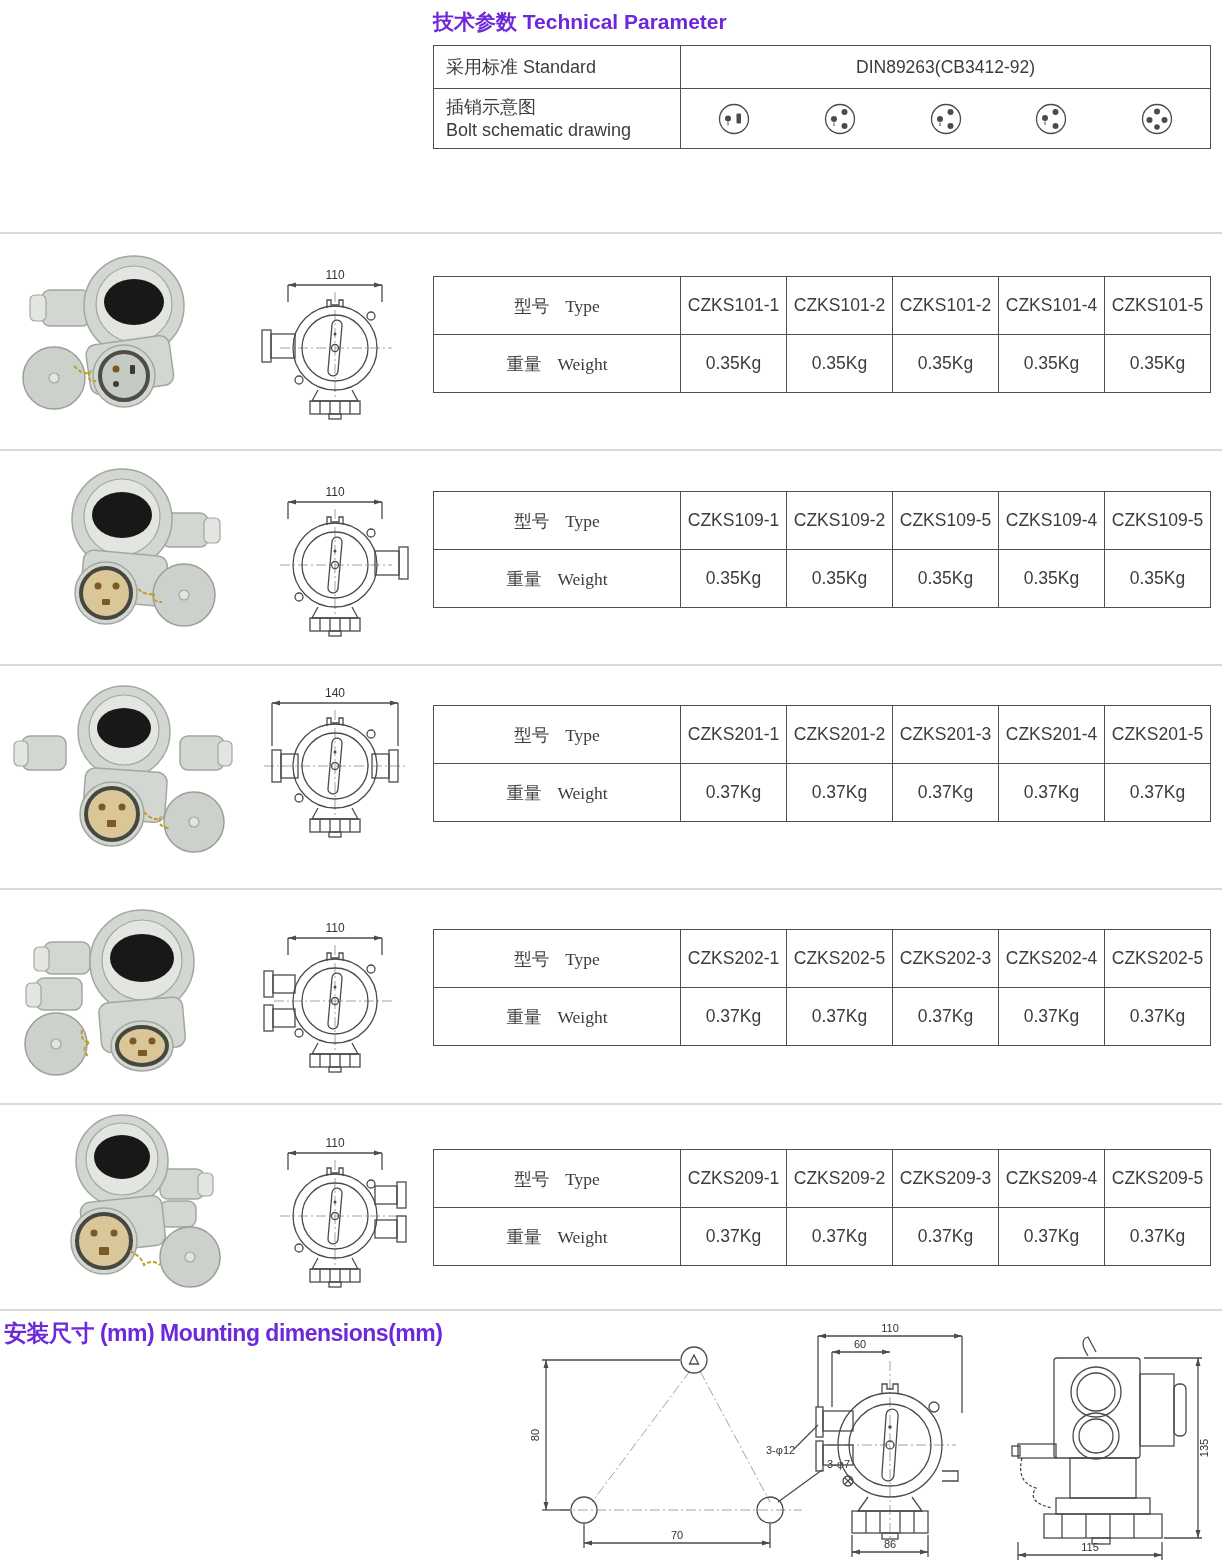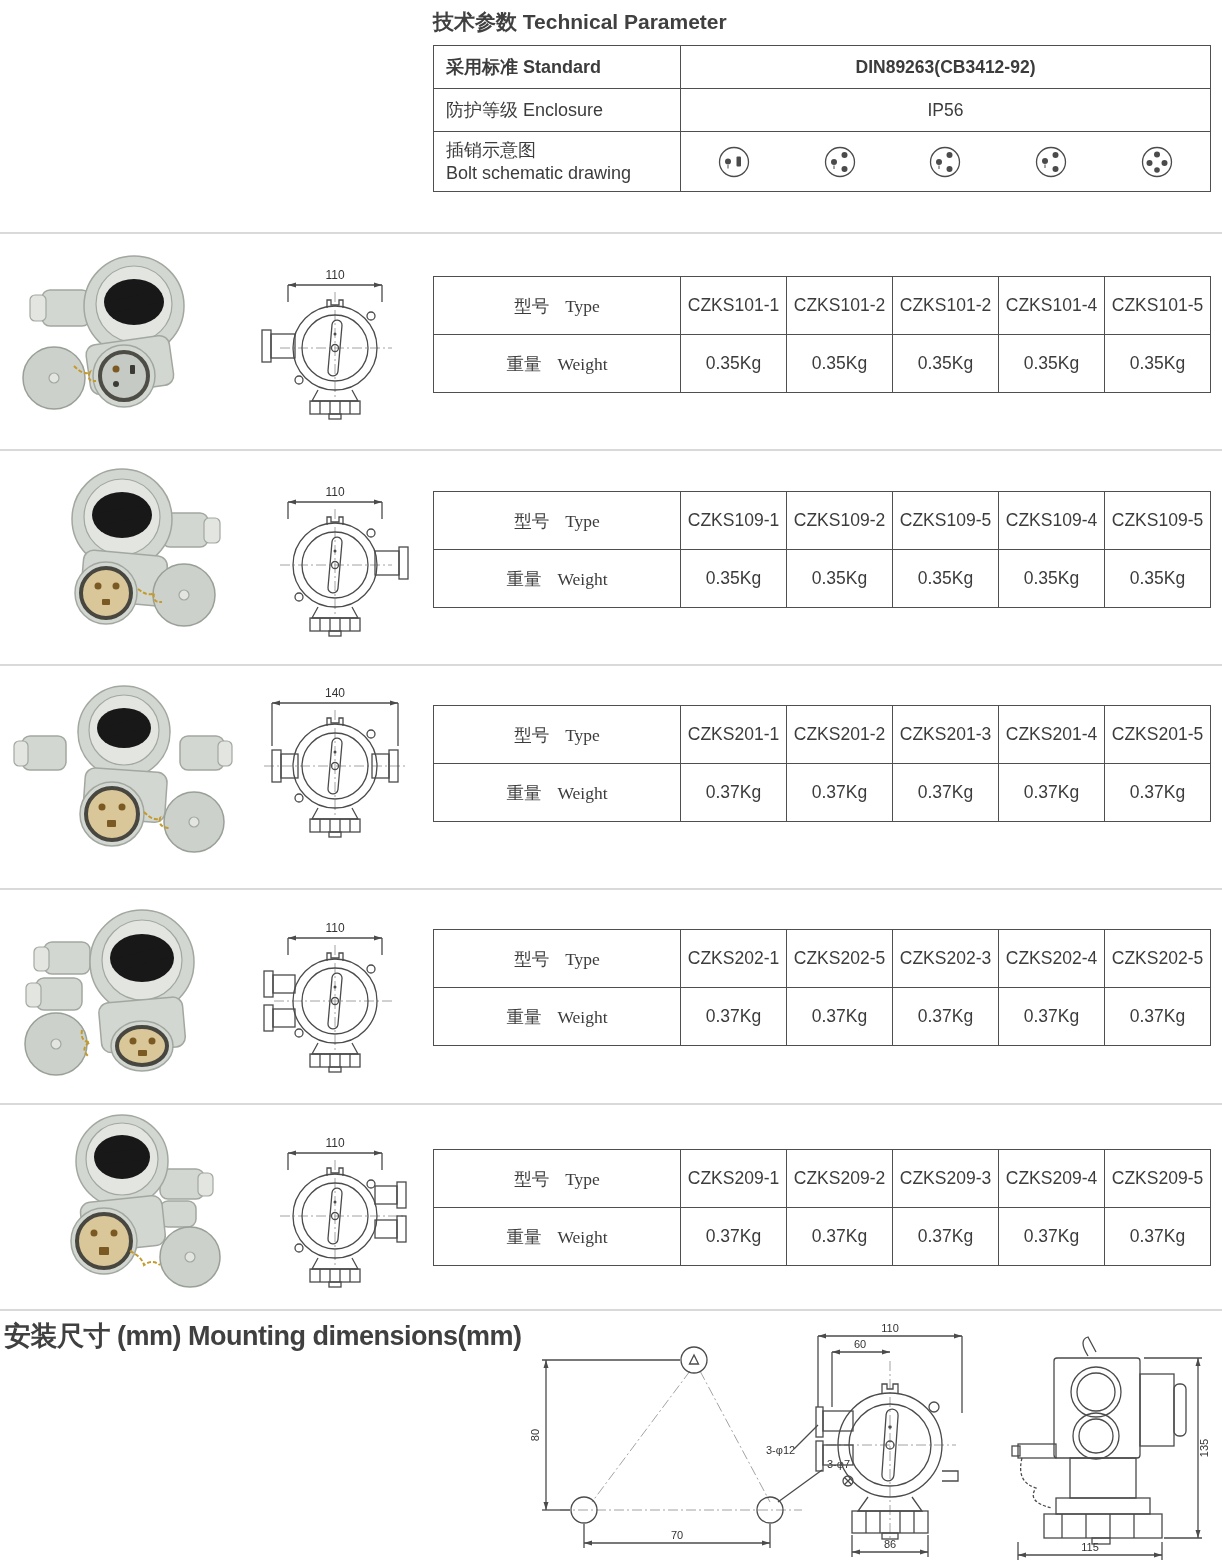--- a/index.html
+++ b/index.html
@@ -1,30 +1,30 @@
 <!DOCTYPE html>
 <html><head>
 <meta charset="utf-8">
 <style>
   html,body { margin:0; padding:0; }
   body {
     width:1222px; height:1563px; position:relative; background:#ffffff;
     font-family:"Liberation Sans", sans-serif; color:#3c3c3c; overflow:hidden;
   }
-  .orange-title { position:absolute; font-weight:bold; color:#404040; }
+  .orange-title { position:absolute; font-weight:bold; color:#6d28d9; }
   #tech-title { left:433px; top:8px; font-size:21px; }
-  #mount-title { left:4px; top:1318px; font-size:27px; letter-spacing:-0.5px; }
+  #mount-title { left:4px; top:1318px; font-size:23px; letter-spacing:-0.5px; }
 
   table { border-collapse:collapse; table-layout:fixed; }
   td { border:1.4px solid #4f4f4f; text-align:center; vertical-align:middle;
        font-size:17.5px; color:#3c3c3c; overflow:hidden; }
 
   #tech-table { position:absolute; left:433px; top:45px; width:777px; }
   #tech-table td.lbl { text-align:left; padding-left:12px; font-size:18px; }
-  #tech-table .r1 td { height:40px;font-weight:bold; }
+  #tech-table .r1 td { height:40px; }
   #tech-table .r2 td { height:40px; }
   #tech-table .r3 td { height:57px; }
   #tech-table .r4 td { height:40px; }
   .two-line { line-height:1.25; }
   .pin-row { display:flex; width:100%; }
   .pin-cell { flex:1 1 0; display:flex; justify-content:center; align-items:center; }
 
   .model-table { position:absolute; left:433px; width:777px; }
   .model-table td { height:55px; }
   .lbl .en { margin-left:16px;font-family:Liberation Serif, serif; }
@@ -68,24 +68,20 @@
       <col style="width:106px">
       <col style="width:106px">
       <col style="width:106px">
       <col style="width:106px">
       <col style="width:106px">
     </colgroup>
   <tbody>
       <tr class="r1">
     <td class="lbl">采用标准  Standard</td>
     <td colspan="5">DIN89263(CB3412-92)</td>
-  </tr>
-  <tr class="r2">
-    <td class="lbl">防护等级  Enclosure</td>
-    <td colspan="5">IP56</td>
   </tr>
   <tr class="r3">
     <td class="lbl two-line">
       <div>插销示意图</div>
       <div>Bolt schematic drawing</div>
     </td>
     <td colspan="5" style="padding:0">
       <div class="pin-row">
         <div class="pin-cell">
           <svg width="36" height="36" viewBox="0 0 36 36">

